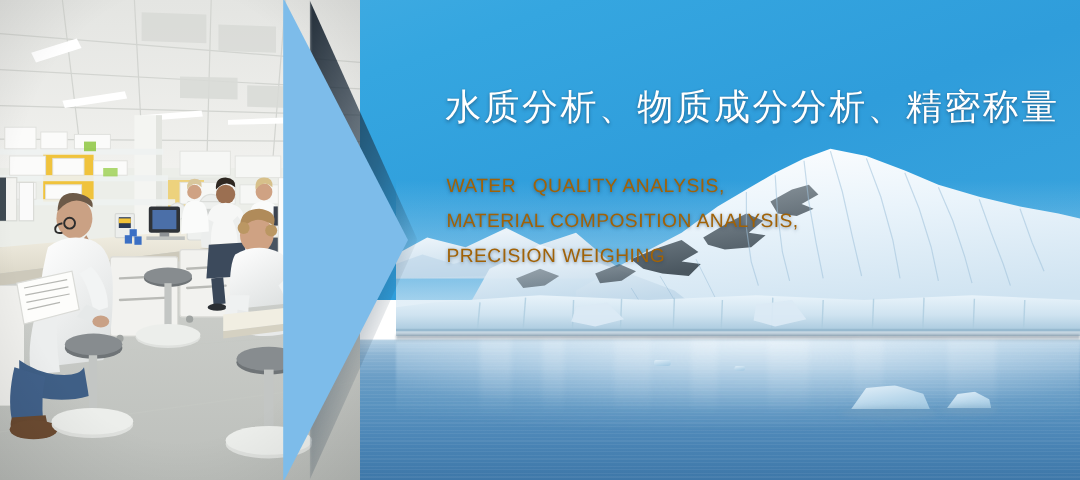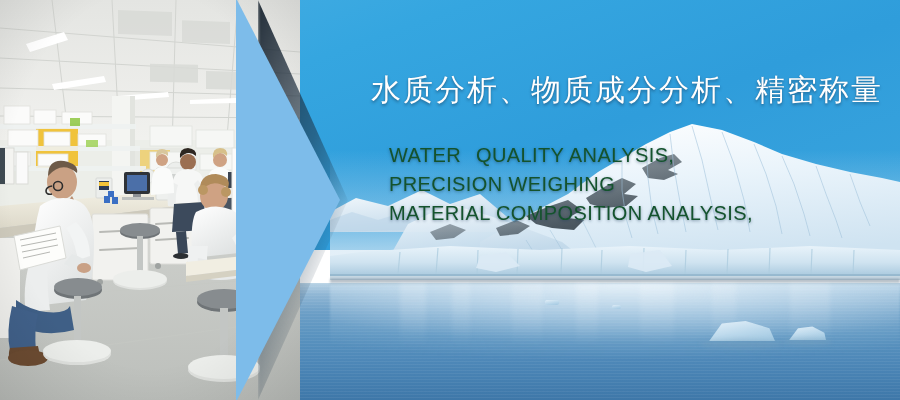--- a/index.html
+++ b/index.html
@@ -103,24 +103,24 @@
 
   .headline{
     position:absolute;top:70px;left:0;
     font-size:30px;line-height:40px;
     letter-spacing:2px;
     color:#ffffff;
     white-space:nowrap;
     text-shadow:0 2px 3px rgba(20,50,80,.45),0 0 1px rgba(20,50,80,.35);
   }
   .sub{
-    position:absolute;top:141px;left:18px;
-    font-size:20px;line-height:29px;
+    position:absolute;top:141px;left:1px;
+    font-size:16px;line-height:29px;
     letter-spacing:.4px;
-    color:#14532d;
+    color:#a16207;
     text-shadow:0 1px 3px rgba(25,55,85,.5);
   }
   .sub div{white-space:nowrap;}
   .sub .l1 .gap{display:inline-block;width:9px;}
 </style>
 </head>
 <body>
 
 <div id="banner">
 
@@ -486,18 +486,18 @@
               clip-path:polygon(0px 0px,104px 202px,0px 404px,-34px 404px,-34px 0px);"></div>
   <div class="chev-band" style="left:208px;background:transparent;
               -webkit-clip-path:polygon(0 0,104px 202px,0 404px);
                       clip-path:polygon(0 0,104px 202px,0 404px);"></div>
 
   <div class="copy">
     <div class="headline">水质分析、物质成分分析、精密称量</div>
 
     <div class="sub">
       <div class="l1"><span>WATER</span><span class="gap"></span> <span>QUALITY ANALYSIS,</span></div>
+      <div>MATERIAL COMPOSITION ANALYSIS,</div>
       <div>PRECISION WEIGHING</div>
-      <div>MATERIAL COMPOSITION ANALYSIS,</div>
     </div>
   </div>
 
 </div>
 
 </body></html>

